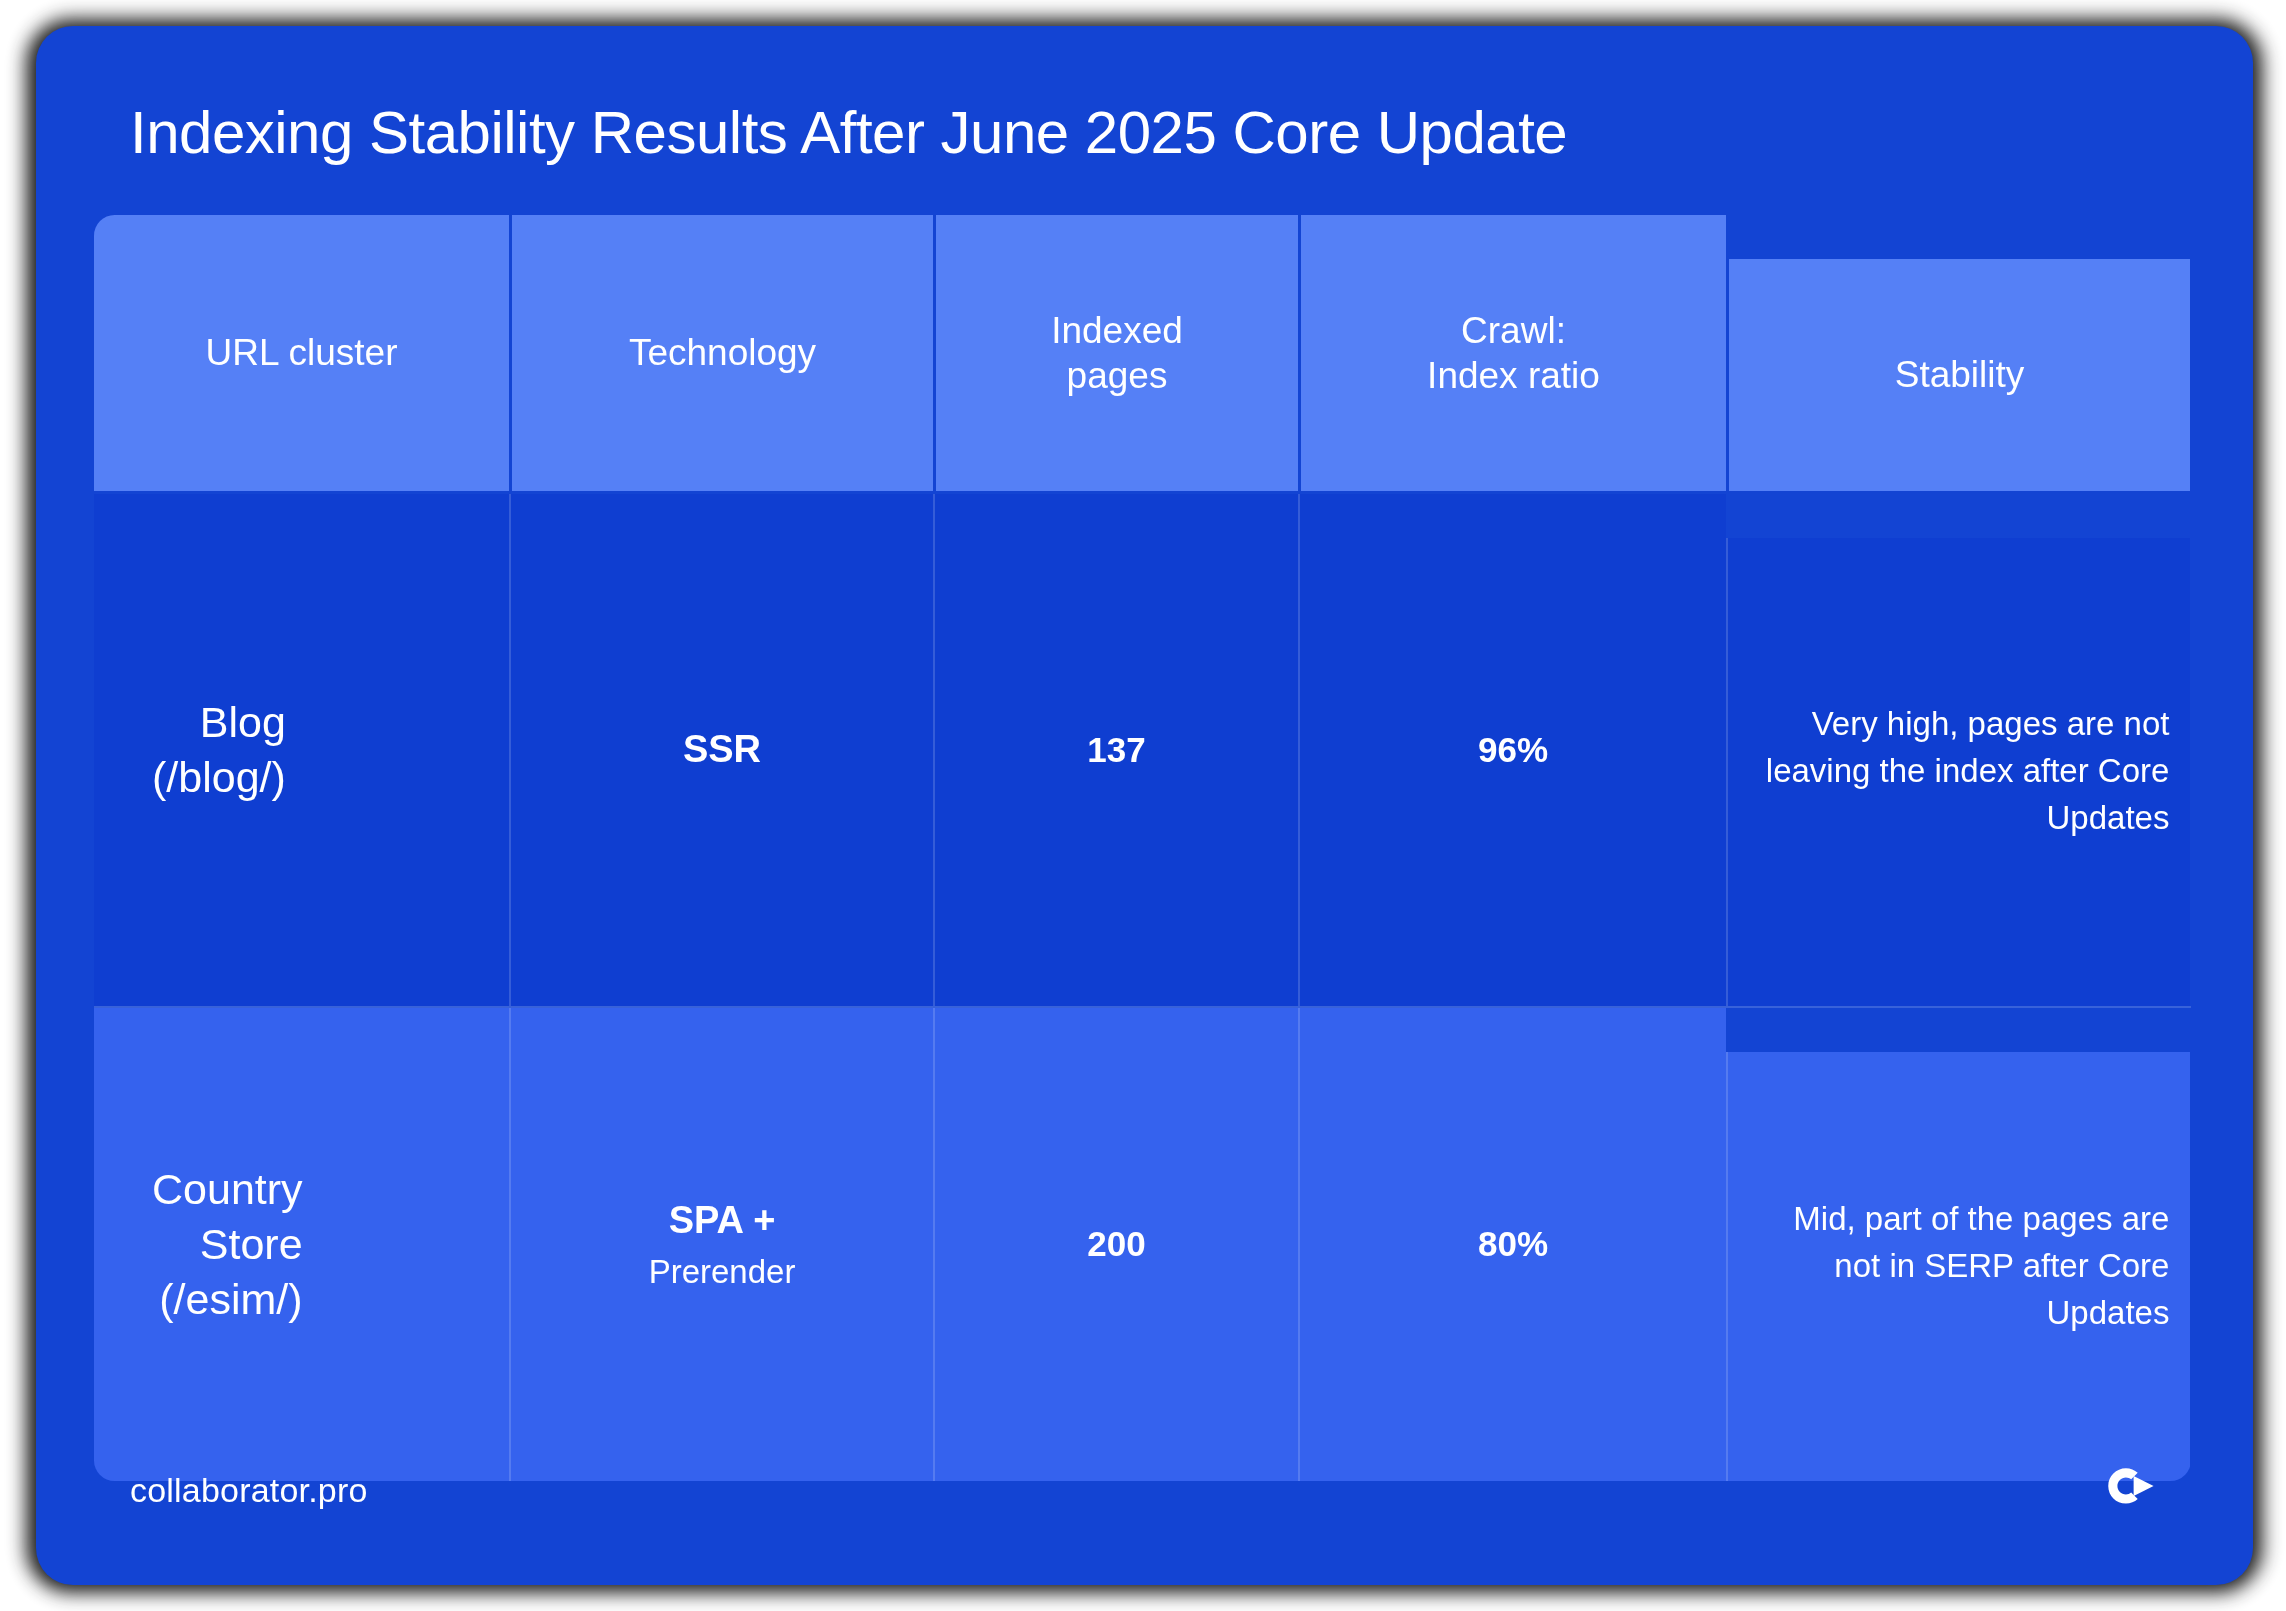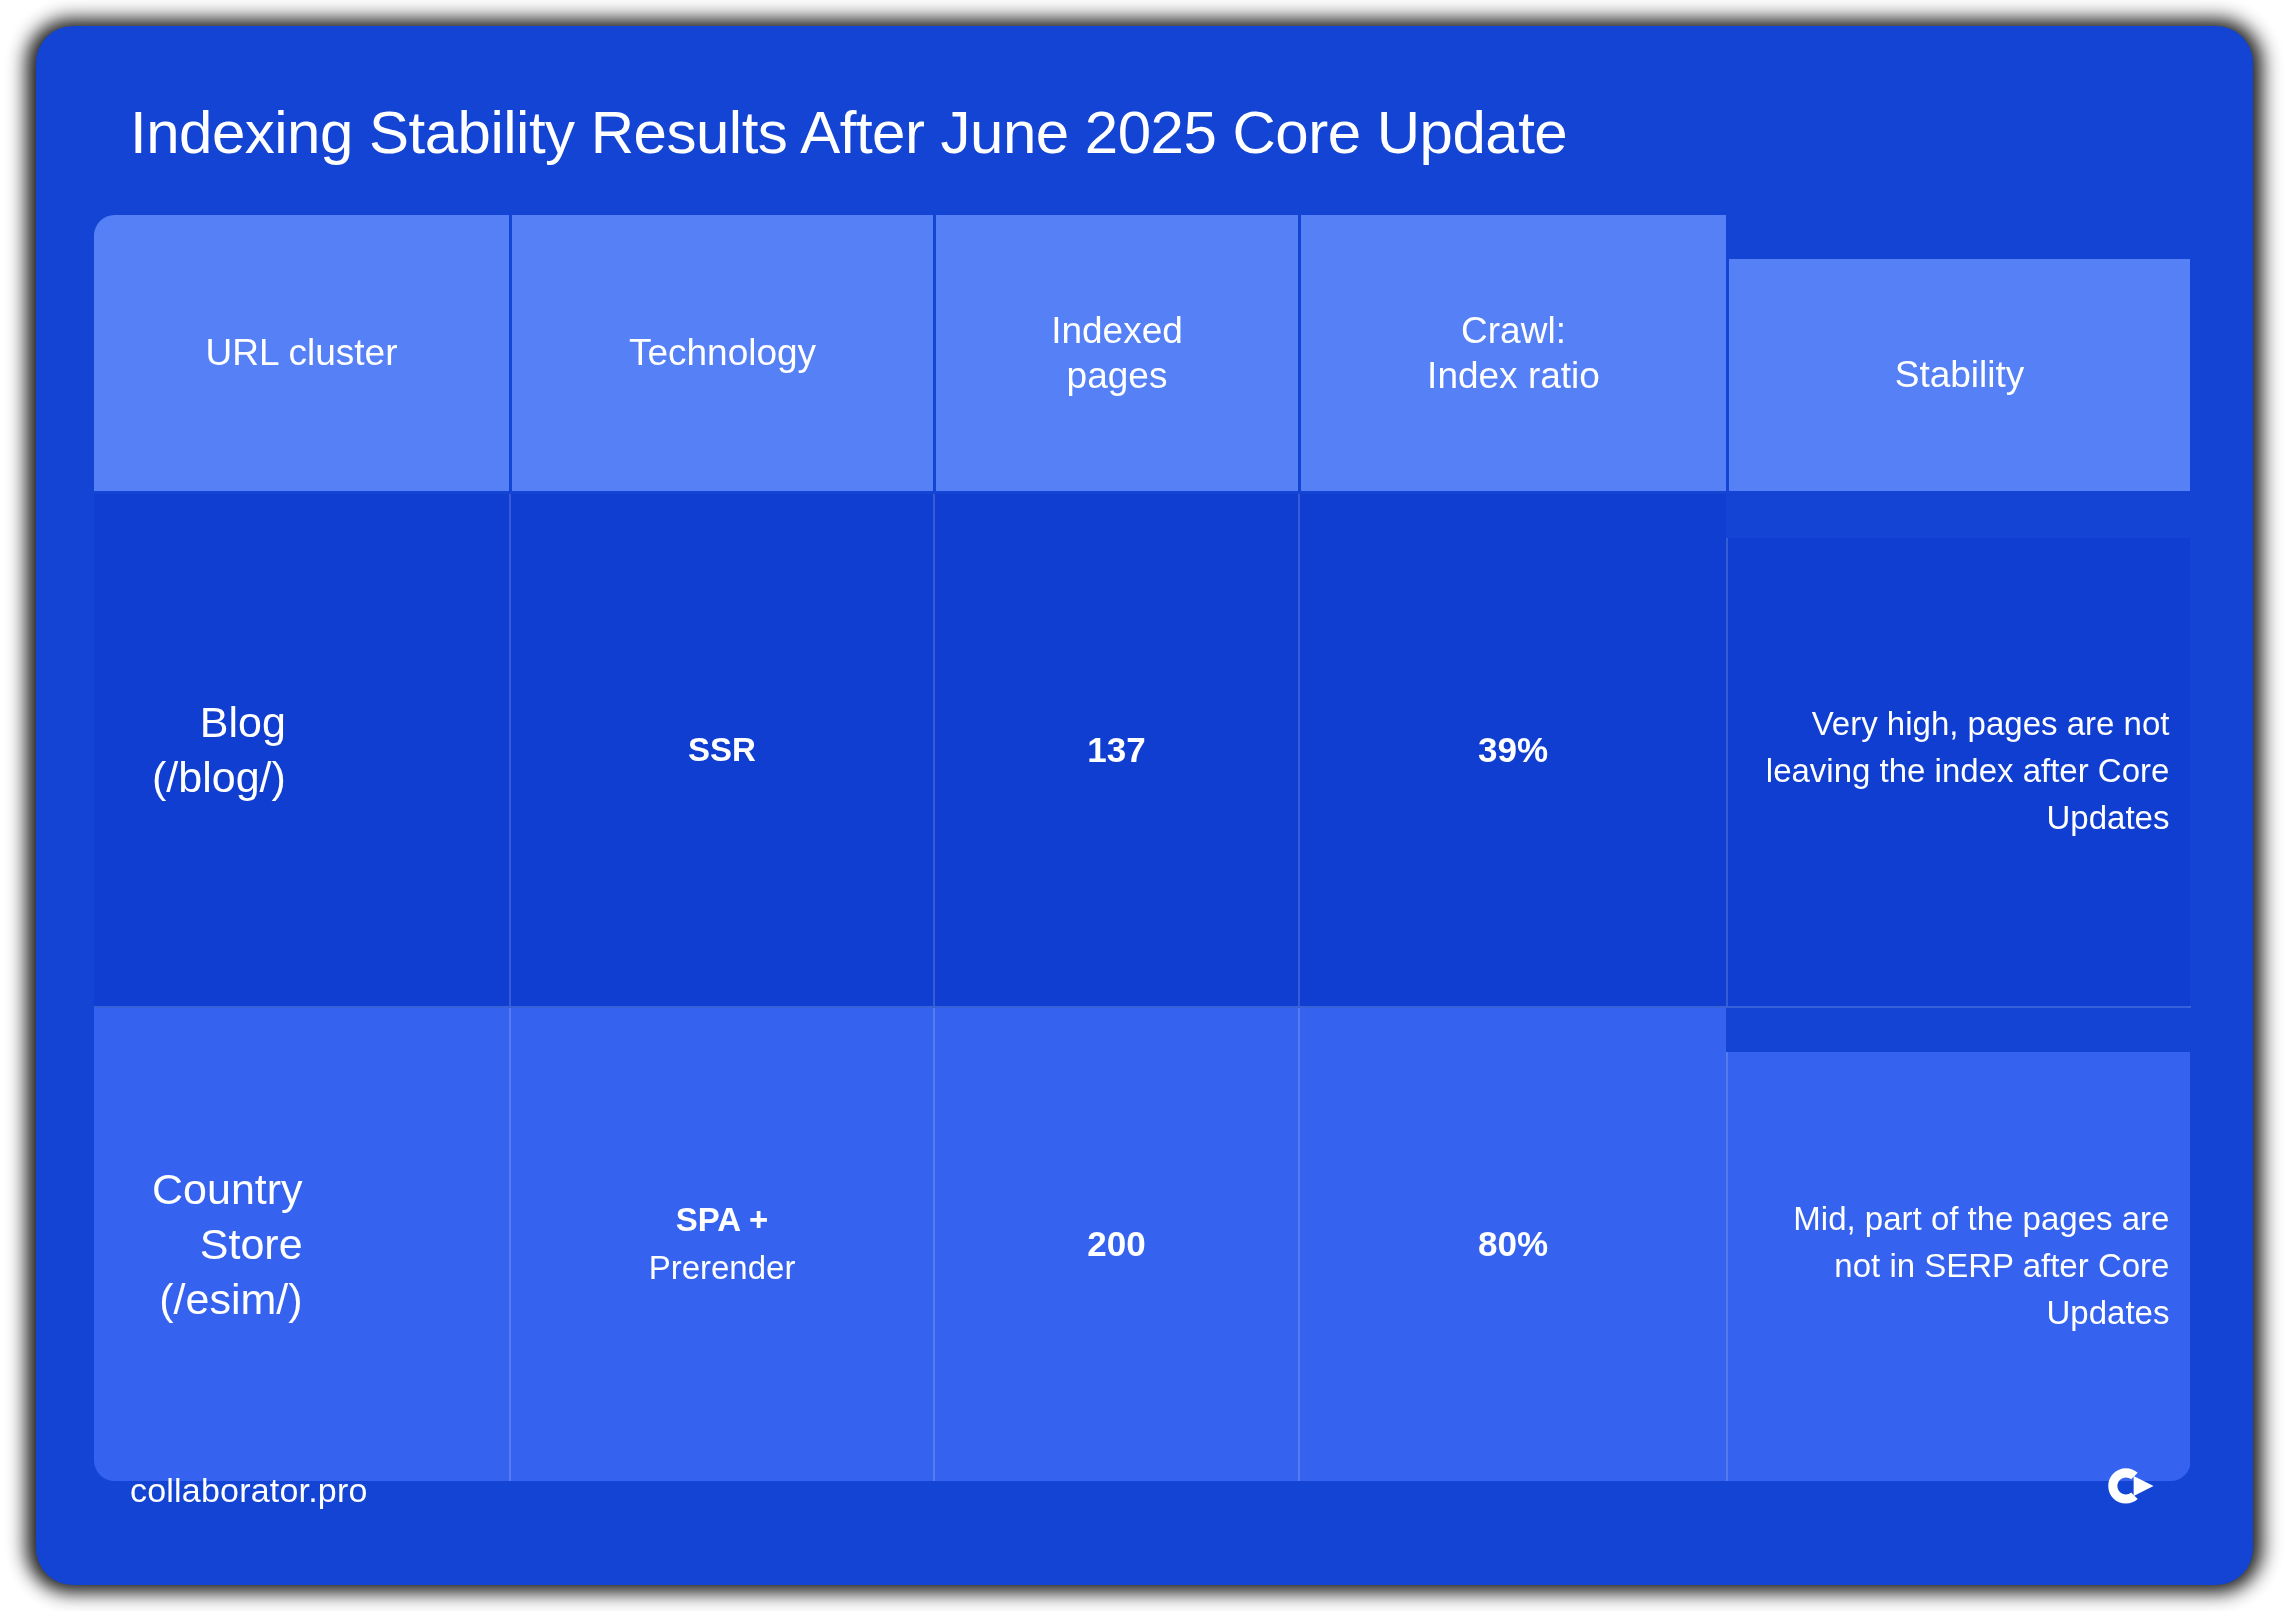--- a/index.html
+++ b/index.html
@@ -108,21 +108,21 @@
     justify-content: flex-start !important;
     text-align: right;
     padding-left: 58px !important;
     font-size: 43px !important;
     line-height: 1.28 !important;
   }
   .tech {
     flex-direction: column;
     line-height: 1.45 !important;
   }
-  .tech .b { font-weight: 700; font-size: 33px; }
+  .tech .b { font-weight: 700; font-size: 38px; }
   .tech .n { font-weight: 400; font-size: 33px; }
   .num { font-size: 35px !important; }
   .pct { font-weight: 700; font-size: 35px !important; }
   .stab { font-size: 33px !important; line-height: 1.42 !important; }
 
   
   .footer {
     position: absolute;
     left: 94px; right: 94px;
     bottom: 66px;
@@ -181,21 +181,21 @@
             <span>(/blog/)</span>
           </span>
         </div>
         <div class="cell c1 tech">
           <span class="b">SSR</span>
         </div>
         <div class="cell c2">
           <span class="num">137</span>
         </div>
         <div class="cell c3">
-          <span class="pct">39%</span>
+          <span class="pct">96%</span>
         </div>
         <div class="cell c4">
           <span class="stab">Very high, pages are not leaving the index after Core Updates</span>
         </div>
       </div>
 
       <div class="row body-row body-row-2">
         <div class="cell c0 cell-left">
           <span>
             <span>Country</span><br>

